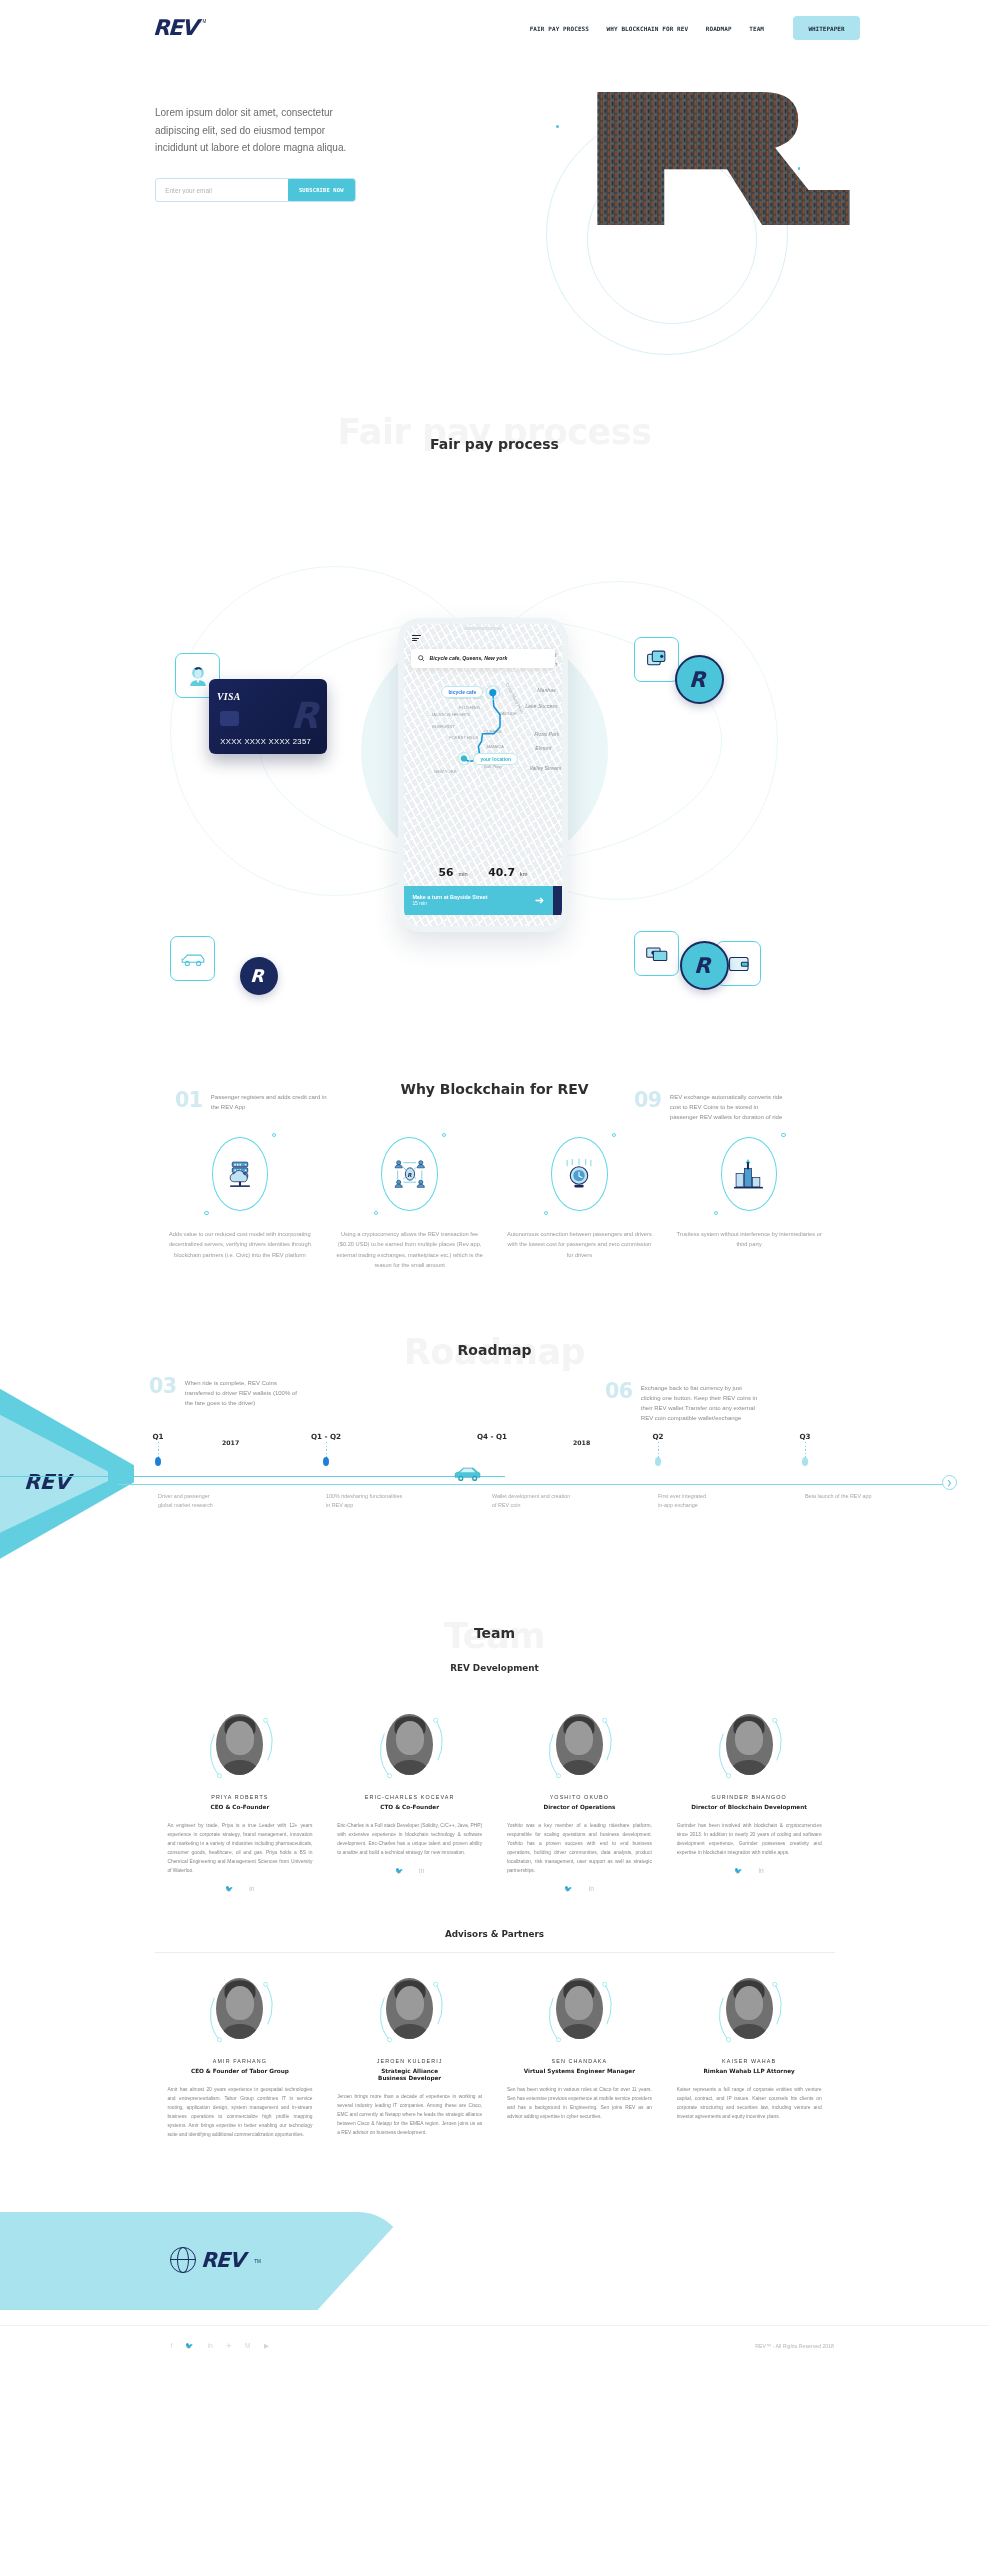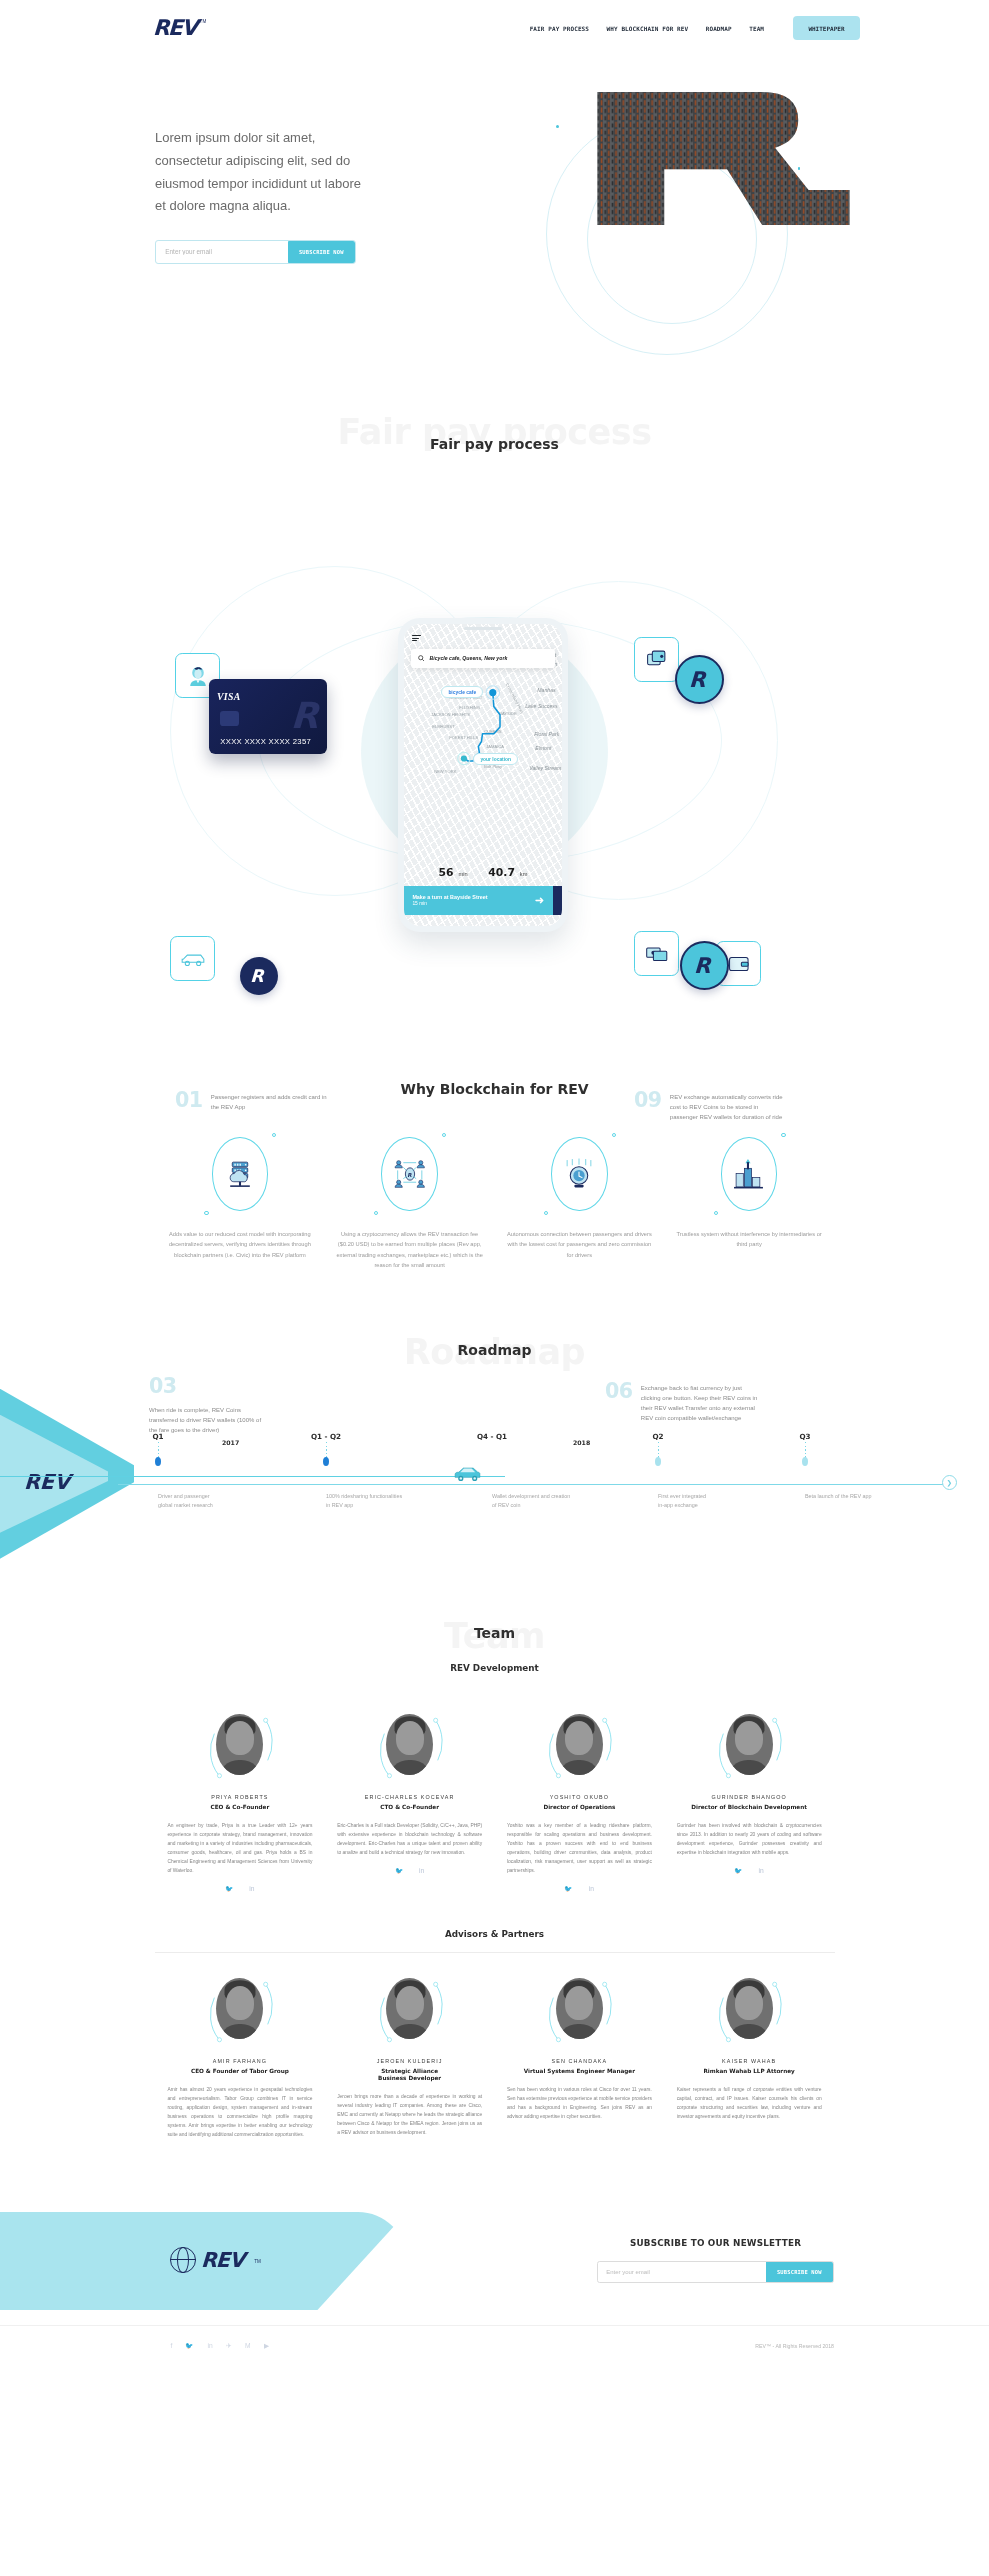--- a/index.html
+++ b/index.html
@@ -44,21 +44,21 @@
 
   
   .hero { position: relative; height: 355px; }
   .hero-copy { position: absolute; left: 155px; top: 44px; width: 273px; }
   .hero-title {
     font-family: "DejaVu Sans", sans-serif;
     font-size: 20.6px; font-weight: bold; line-height: 1.22;
     color: #2f2f2f; letter-spacing: -0.3px;
   }
   .hero-sub {
-    margin-top: 27px; font-size: 13px; line-height: 1.75;
+    margin-top: 4px; font-size: 10px; line-height: 1.75;
     color: #6b6b6b; width: 206px;
   }
   .subscribe-box {
     margin-top: 21.6px; width: 201px; height: 24px;
     border: 0.5px solid #bfe6ef; border-radius: 3.1px;
     display: flex; align-items: center; overflow: hidden; background:#fff;
   }
   .subscribe-box input {
     flex: 1; border: 0; outline: 0; padding: 0 9.3px;
     font-family: "Liberation Sans", sans-serif; font-size: 6.4px; color: #555;
@@ -525,21 +525,21 @@
     </div>
 
     <div class="step" style="left:175px;top:670px;">
       <div class="step-num">01</div>
       <div class="step-text">Passenger registers and adds credit card in the REV App</div>
     </div>
     <div class="step" style="left:634px;top:670px;">
       <div class="step-num">09</div>
       <div class="step-text">REV exchange automatically converts ride cost to REV Coins to be stored in passenger REV wallets for duration of ride</div>
     </div>
-    <div class="step" style="left:149px;top:956px;flex-direction:column;">
+    <div class="step" style="left:149px;top:956px;">
       <div class="step-num">03</div>
       <div class="step-text">When ride is complete, REV Coins transferred to driver REV wallets (100% of the fare goes to the driver)</div>
     </div>
     <div class="step" style="left:605px;top:961px;">
       <div class="step-num">06</div>
       <div class="step-text">Exchange back to fiat currency by just clicking one button. Keep their REV coins in their REV wallet Transfer onto any external REV coin compatible wallet/exchange</div>
     </div>
   </div>
 
   <div class="phone">
@@ -982,27 +982,20 @@
   </div>
 
   <div class="footer-top">
     <div class="foot-wedge"></div>
     <div class="foot-logo-wrap">
       <div class="foot-globe"></div>
       <div class="foot-logo">REV</div>
       <div class="logo-tm">TM</div>
     </div>
 
-    <div class="news">
-      <div class="news-title">SUBSCRIBE TO OUR NEWSLETTER</div>
-      <div class="news-form">
-        <input type="text" placeholder="Enter your email" style="">
-        <div class="subscribe-btn">SUBSCRIBE NOW</div>
-      </div>
-    </div>
   </div>
 
   <div class="footer-bar">
     <div class="f-social">
       <span class="soc">f</span>
       <span class="soc">🐦</span>
       <span class="soc">in</span>
       <span class="soc">✈</span>
       <span class="soc">M</span>
       <span class="soc">▶</span>

